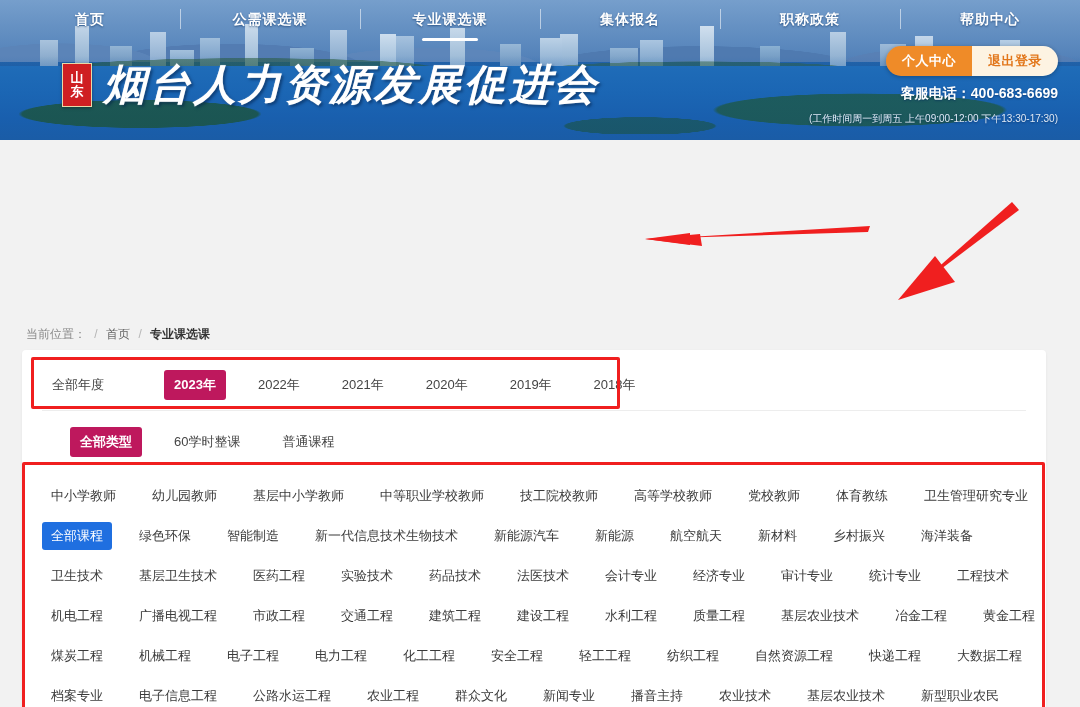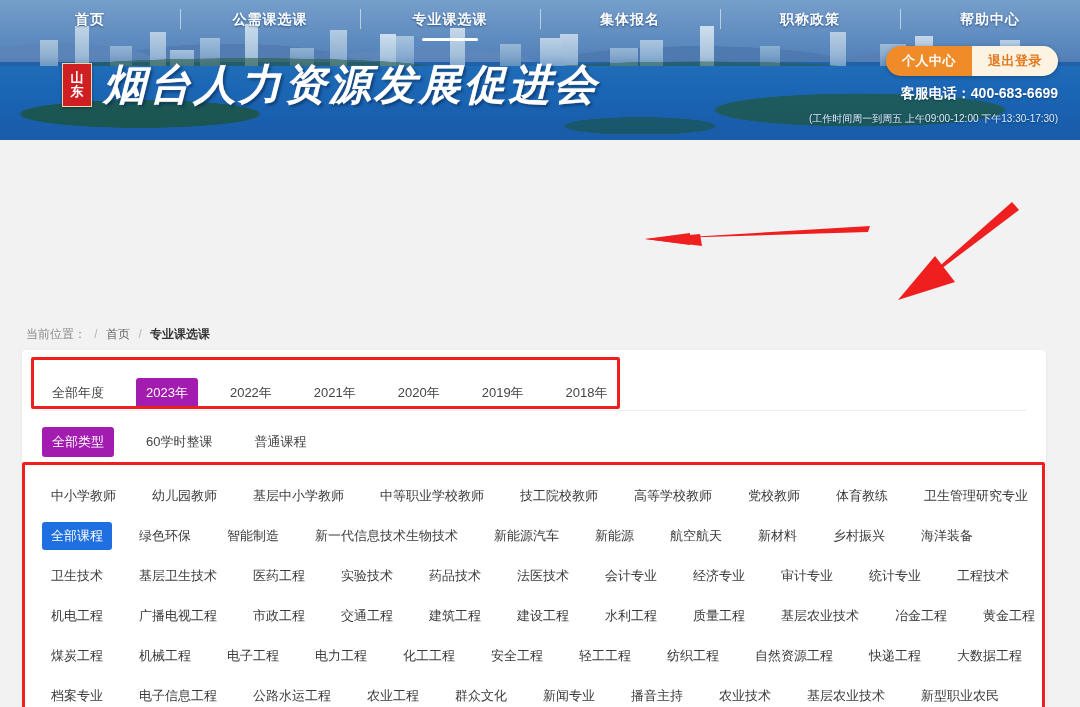--- a/index.html
+++ b/index.html
@@ -154,34 +154,34 @@
   .breadcrumb .sep { margin:0 5px; color:#b5b5b5; }
   .breadcrumb .bc-home { color:#666; cursor:pointer; }
   .breadcrumb .bc-cur { color:#333; font-weight:bold; }
 
   .card {
     position:absolute; left:22px; top:210px; width:1024px; height:480px;
     background:#ffffff; border-radius:4px; box-shadow:0 1px 3px rgba(0,0,0,.06);
   }
   .row-years {
     position:absolute; left:0; top:12px; width:1024px; height:46px;
-    display:flex; align-items:flex-end; padding-left:20px;
+    display:flex; align-items:center; padding-left:20px;
   }
   .divider {
     position:absolute; left:20px; top:60px; width:984px; height:1px; background:#ededed;
   }
   .row-types {
     position:absolute; left:0; top:72px; width:1024px; height:40px;
     display:flex; align-items:center; padding-left:20px;text-align:right;
   }
   .chip {
     font-size:13px; color:#444; padding:6px 10px; margin-right:22px;
     cursor:pointer; border-radius:3px; white-space:nowrap;
   }
-  .chip.active { background:#a21caf; color:#ffffff; font-weight:normal; }
+  .chip.active { background:#be185d; color:#ffffff; font-weight:bold;margin-left:28px; }
 
   .cat-area {
     position:absolute; left:0; top:118px; width:1024px; padding:8px 20px 10px 20px;
   }
   .cat-row {
     display:flex; align-items:center; height:40px; white-space:nowrap;
   }
   .cat {
     font-size:13px; color:#3a3a3a; padding:5px 9px; margin-right:18px;
     cursor:pointer; border-radius:3px;

